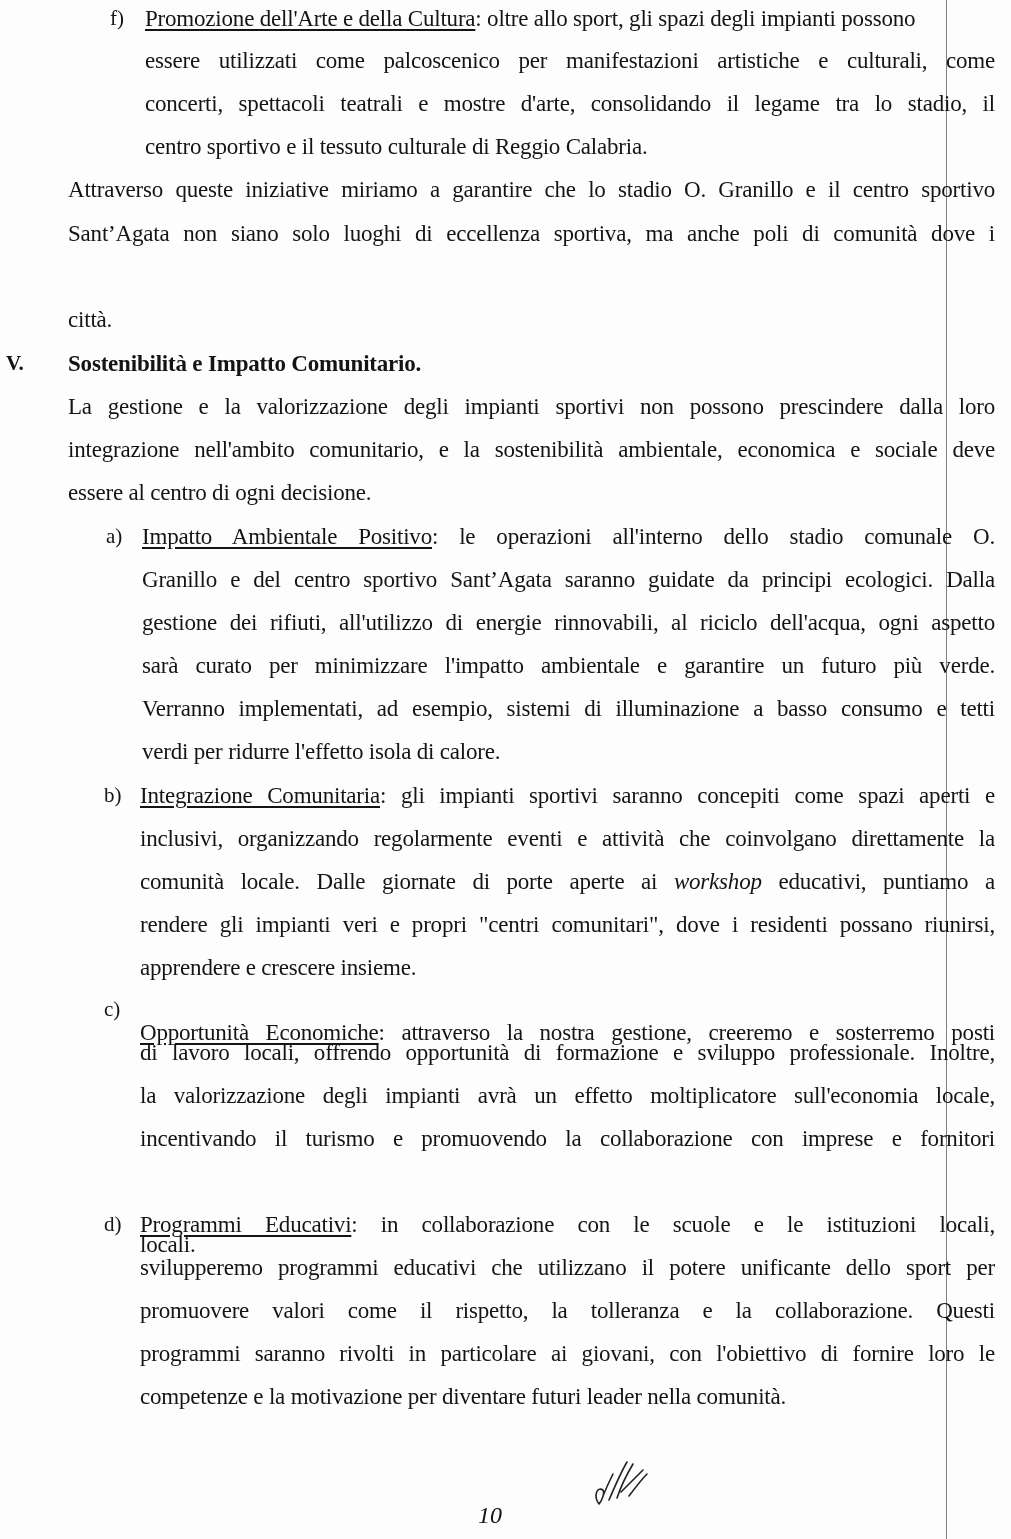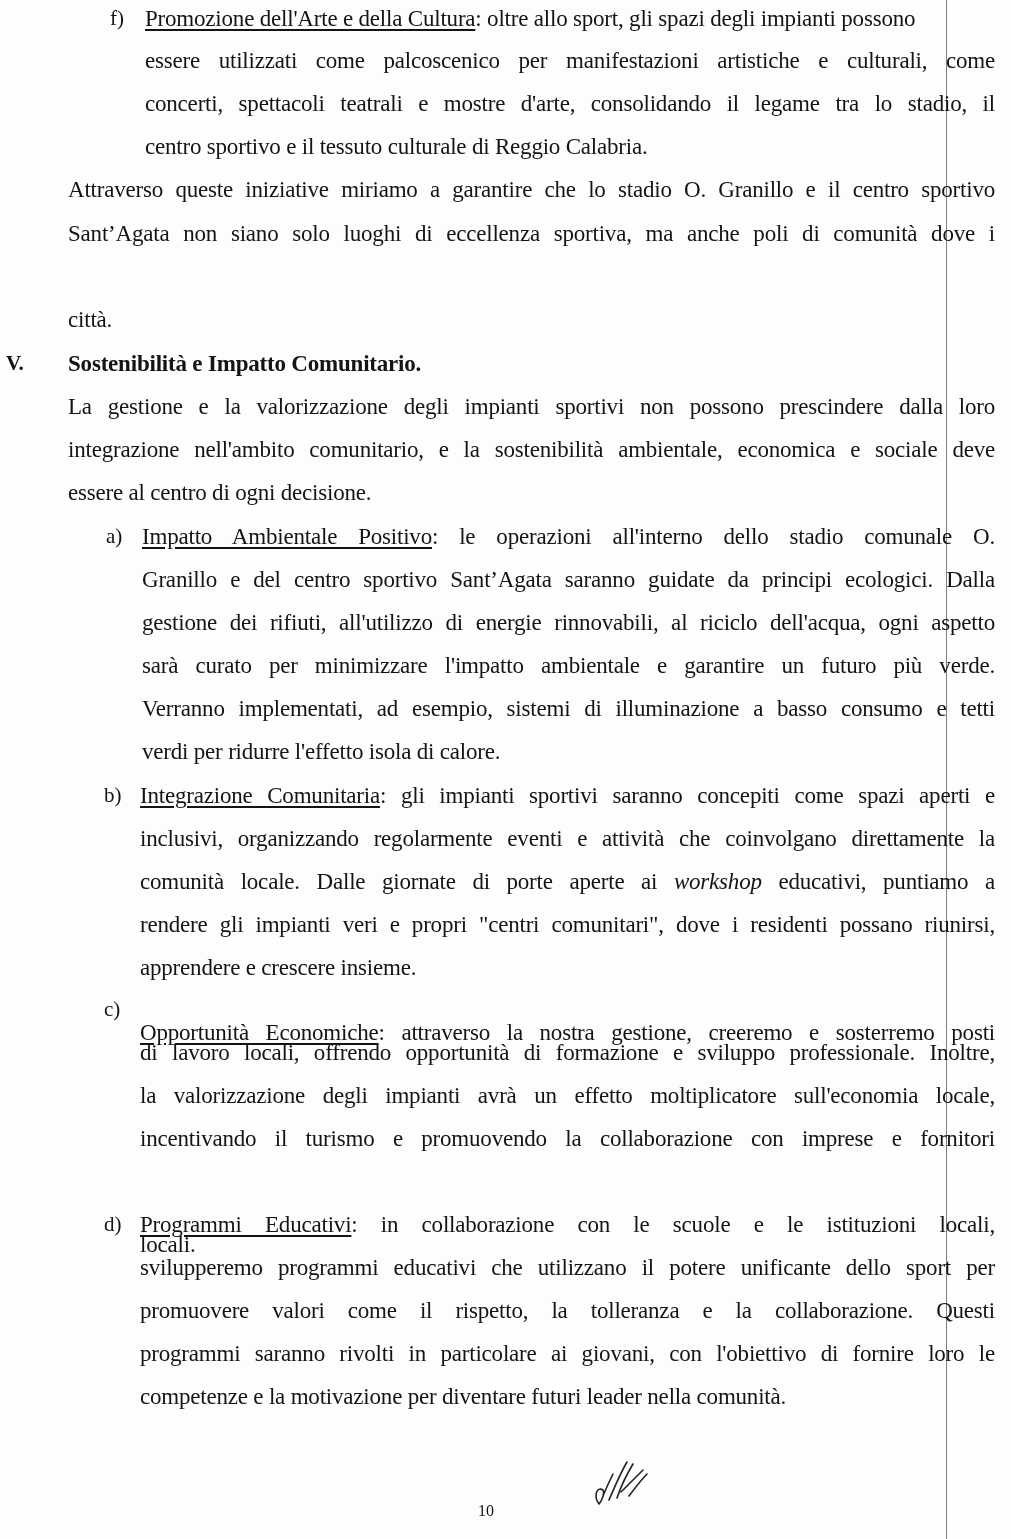--- a/index.html
+++ b/index.html
@@ -5,21 +5,21 @@
   html, body { margin:0; padding:0; background:#ffffff; }
   body { width:1011px; height:1539px; position:relative; overflow:hidden;
          font-family:"Liberation Serif", serif; color:#141414; }
   .page { position:absolute; left:0; top:0; width:1011px; height:1539px; background:#fdfdfd; }
   .line { position:absolute; white-space:nowrap; font-size:23px; letter-spacing:-0.2px; }
   .j { text-align:justify; text-align-last:justify; white-space:normal; overflow:hidden; height:30px; }
   .marker { position:absolute; font-size:21px; }
   .u { text-decoration:underline; text-underline-offset:3px; }
   .b { font-weight:bold; }
   .vrule { position:absolute; left:946px; top:0; width:1px; height:1539px; background:#555; opacity:0.75; }
-  .pagenum { position:absolute; left:478px; top:1502px; font-size:16px; }
+  .pagenum { position:absolute; left:478px; top:1502px; font-size:24px;font-style:italic; }
   .sig { position:absolute; left:585px; top:1456px; width:75px; height:62px; }
 </style>
 </head>
 <body>
 
 <div class="page">
 
   <div class="vrule"></div>
 
   <span class="marker" style="left:110px;top:6px;">f)</span>

